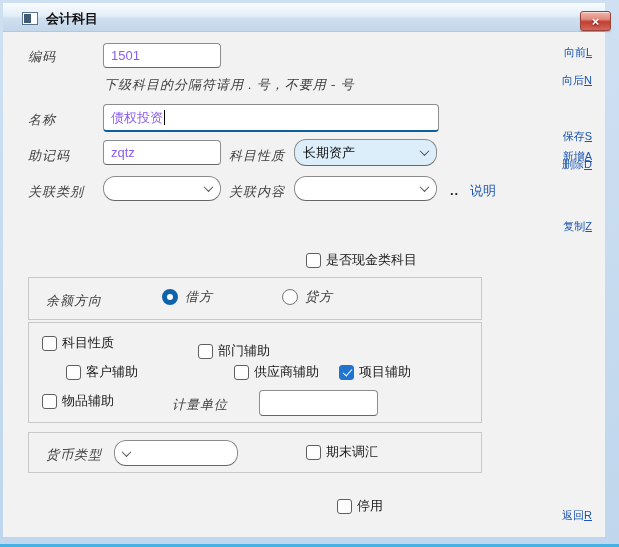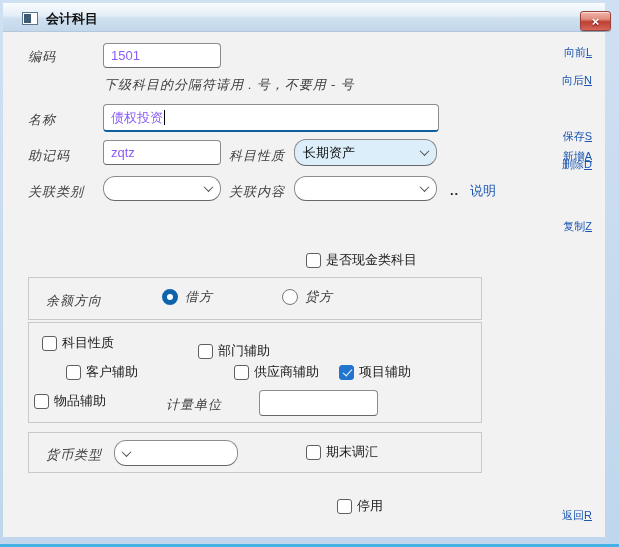--- a/index.html
+++ b/index.html
@@ -147,25 +147,25 @@
     <span class="sans-label">客户辅助</span>
   </div>
   <div class="cbrow" style="left:198px; top:363px;margin-left:36px;">
     <span class="cb"></span>
     <span class="sans-label">供应商辅助</span>
   </div>
   <div class="cbrow" style="left:339px; top:363px;">
     <span class="cb checked"></span>
     <span class="sans-label">项目辅助</span>
   </div>
-  <div class="cbrow" style="left:34px; top:392px;">
+  <div class="cbrow" style="left:42px; top:392px;">
     <span class="cb"></span>
     <span class="sans-label">物品辅助</span>
   </div>
-  <span class="kai" style="left:166px; top:396px;">计量单位</span>
+  <span class="kai" style="left:172px; top:396px;">计量单位</span>
   <input class="tinput" style="left: 259px; top: 390px; width: 119px; height: 26px;" value="">
 
   <div class="groupbox" style="left:28px; top:432px; width:454px; height:41px;"></div>
   <span class="kai" style="left:46px; top:446px;">货币类型</span>
   <div class="select" style="left:114px; top:440px; width:124px; height:26px;">
     <span class="chev"></span>
   </div>
   <div class="cbrow" style="left:274px; top:443px;padding-left:32px;">
     <span class="cb"></span>
     <span class="sans-label">期末调汇</span>

